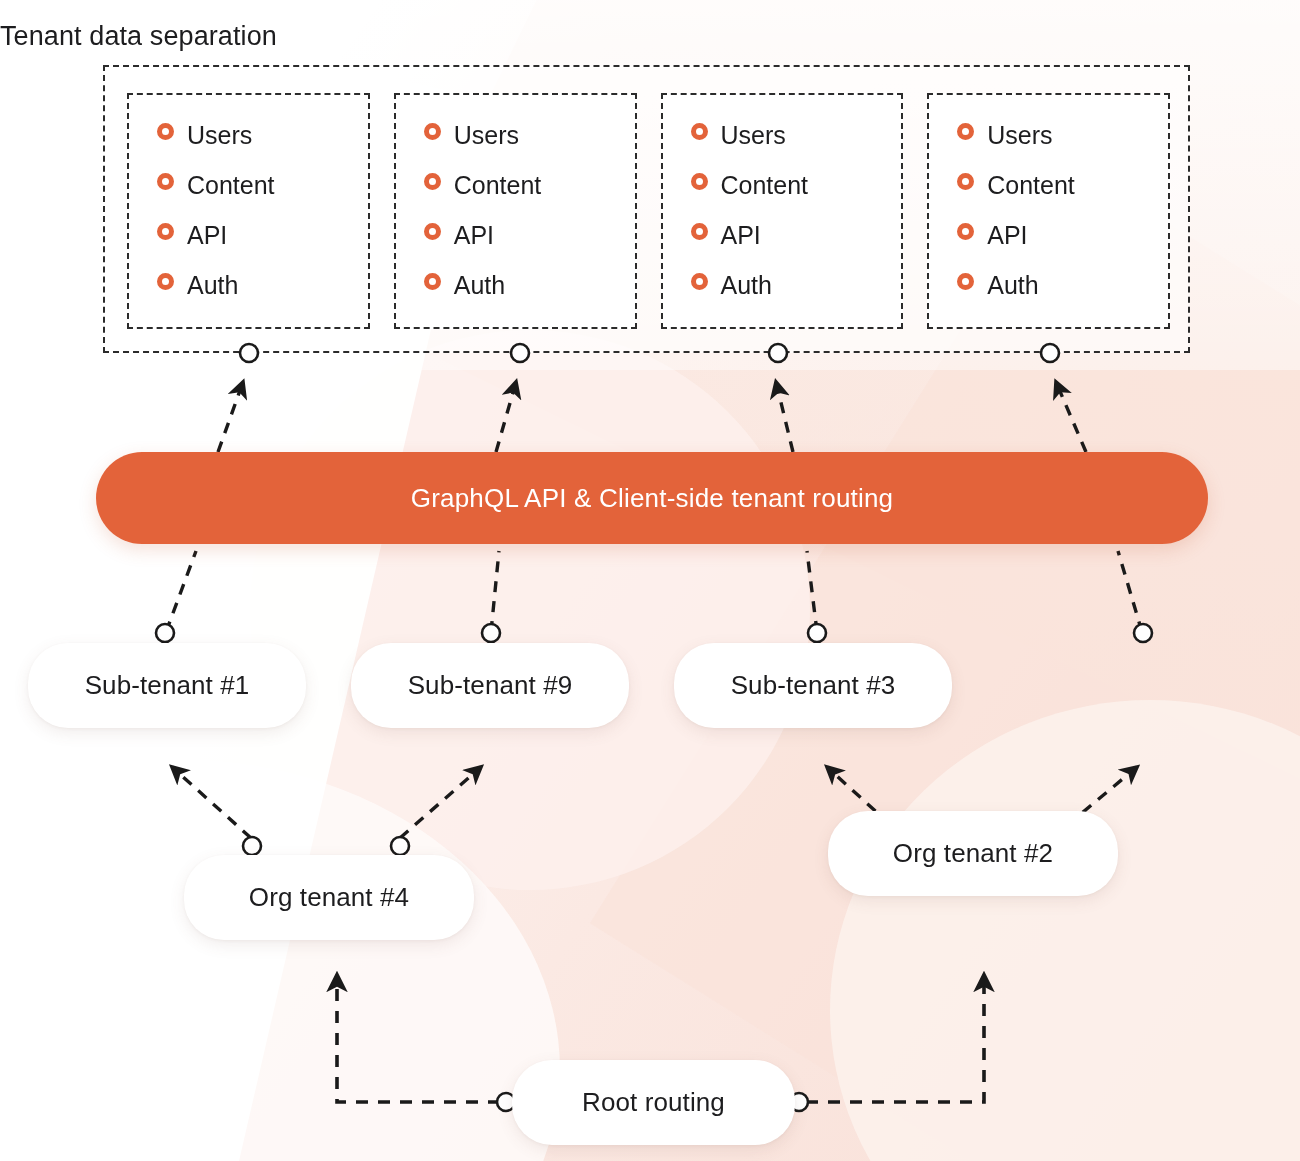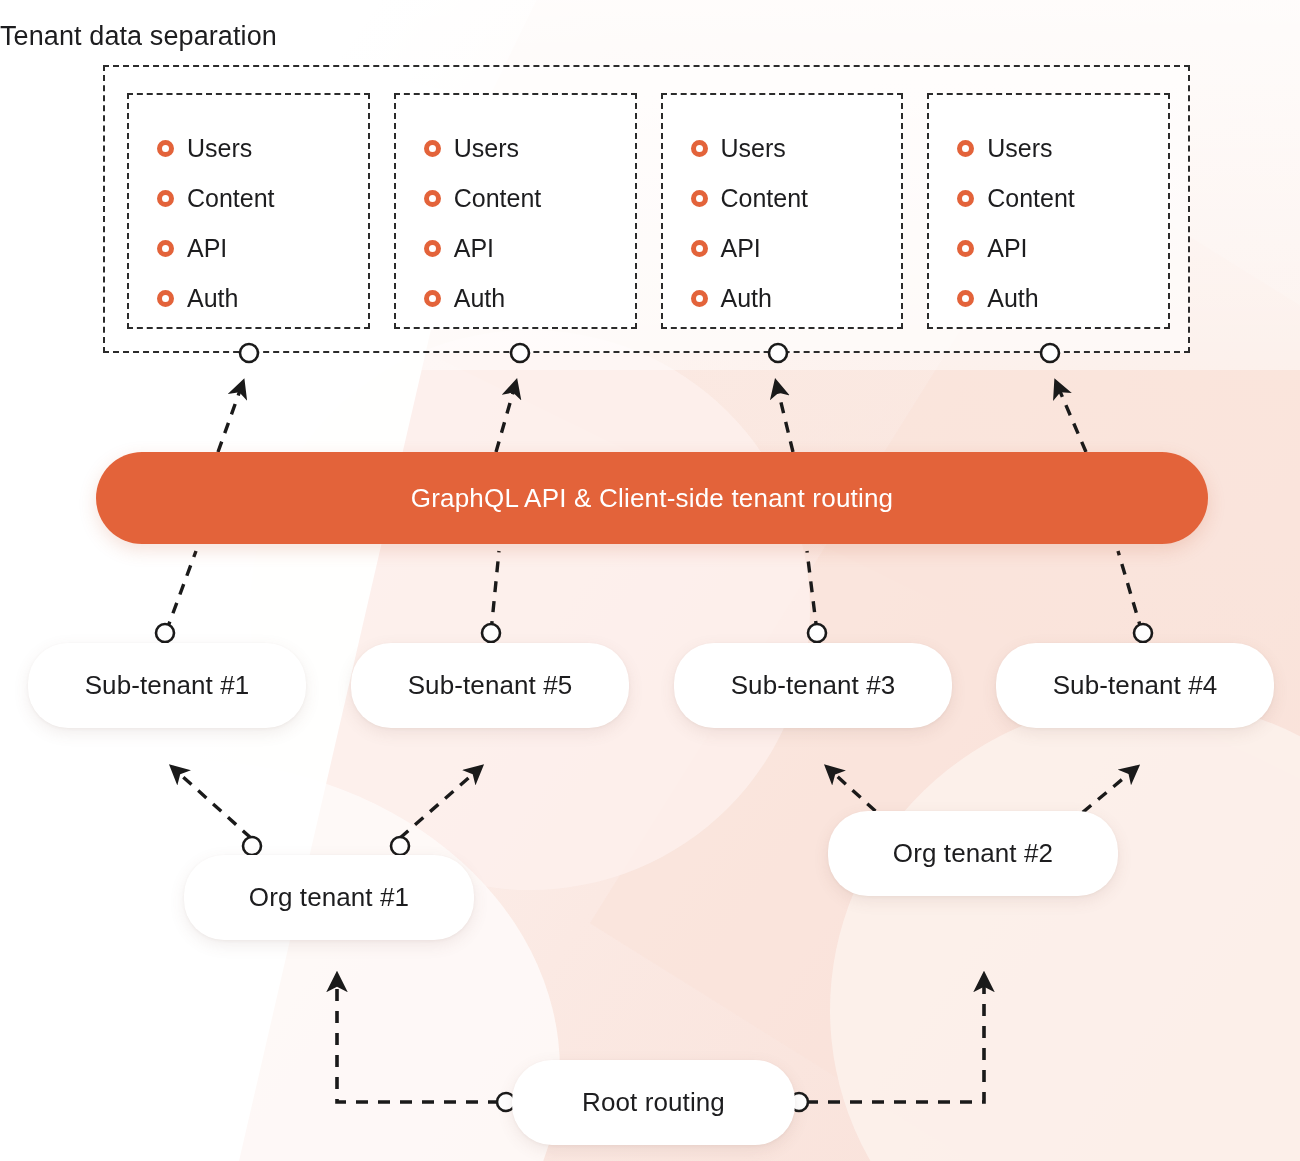--- a/index.html
+++ b/index.html
@@ -131,21 +131,21 @@
   .tenant-box {
     flex: 1 1 0;
     height: 236px;
     border: 2px dashed #2b2b2b;
     box-sizing: border-box;
     background: #ffffff;
     padding: 28px 0 0 28px;
   }
   .tenant-item {
     display: flex;
-    align-items: center;
+    align-items: flex-start;
     height: 50px;
     gap: 13px;
   }
   .ring-bullet {
     width: 17px; height: 17px;
     border-radius: 50%;
     border: 5px solid #e3633a;
     box-sizing: border-box;
     background: #ffffff;
     flex: 0 0 auto;
@@ -350,31 +350,28 @@
   </svg>
 
   <div id="api-bar">
     <span id="api-bar-label">GraphQL API &amp; Client-side tenant routing</span>
   </div>
 
   <div class="pill" id="pill-sub-1">
     <span class="pill-label">Sub-tenant #1</span>
   </div>
   <div class="pill" id="pill-sub-2">
-    <span class="pill-label">Sub-tenant #5</span>
+    <span class="pill-label">Sub-tenant #9</span>
   </div>
   <div class="pill" id="pill-sub-3">
     <span class="pill-label">Sub-tenant #3</span>
   </div>
-  <div class="pill" id="pill-sub-4">
-    <span class="pill-label">Sub-tenant #4</span>
-  </div>
 
   <div class="pill" id="pill-org-1">
-    <span class="pill-label">Org tenant #1</span>
+    <span class="pill-label">Org tenant #4</span>
   </div>
   <div class="pill" id="pill-org-2">
     <span class="pill-label">Org tenant #2</span>
   </div>
 
   <div class="pill" id="pill-root">
     <span class="pill-label">Root routing</span>
   </div>
 
 </div>

